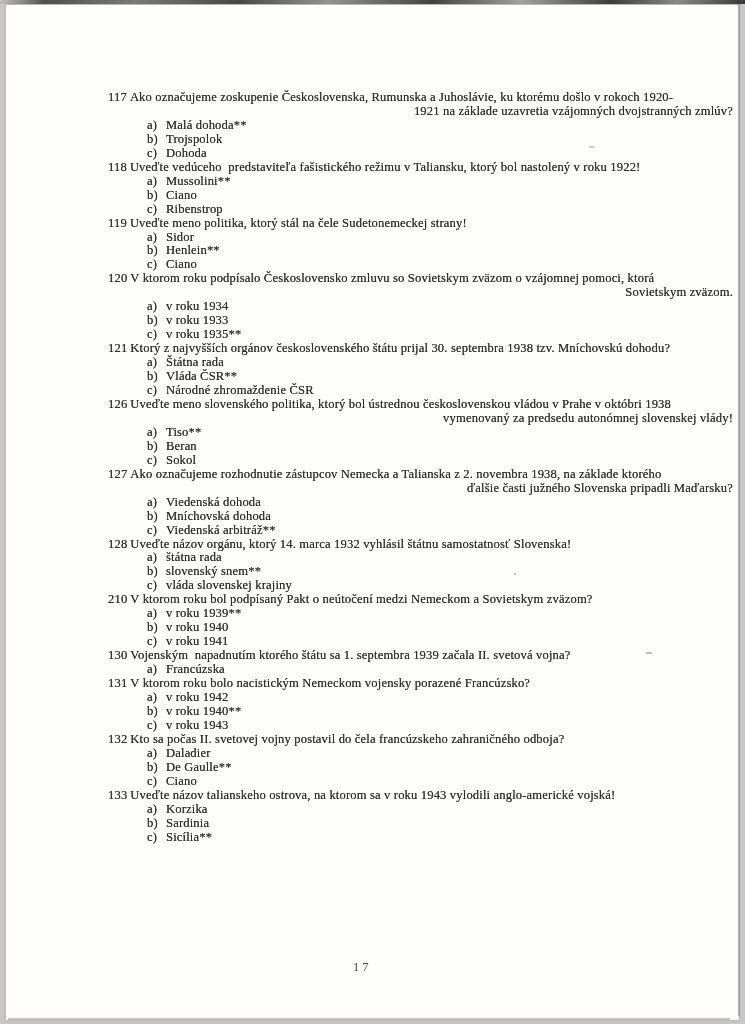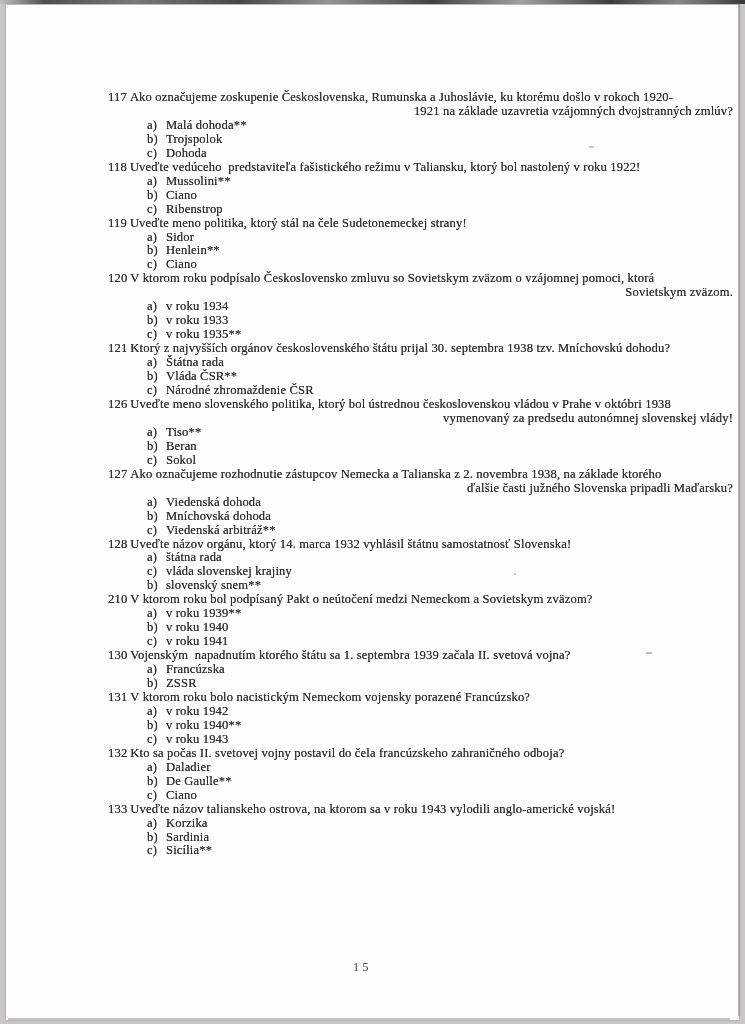--- a/index.html
+++ b/index.html
@@ -121,54 +121,53 @@
         <div class="question">
           <div class="q-line first"><span class="q-num">127</span><span>Ako označujeme rozhodnutie zástupcov Nemecka a Talianska z 2. novembra 1938, na základe ktorého</span></div>
           <div class="q-line cont">ďalšie časti južného Slovenska pripadli Maďarsku?</div>
           <div class="opt-row"><span class="opt-letter">a)</span><span>Viedenská dohoda</span></div>
           <div class="opt-row"><span class="opt-letter">b)</span><span>Mníchovská dohoda</span></div>
           <div class="opt-row"><span class="opt-letter">c)</span><span>Viedenská arbitráž**</span></div>
         </div>
         <div class="question">
           <div class="q-line first"><span class="q-num">128</span><span>Uveďte názov orgánu, ktorý 14. marca 1932 vyhlásil štátnu samostatnosť Slovenska!</span></div>
           <div class="opt-row"><span class="opt-letter">a)</span><span>štátna rada</span></div>
+          <div class="opt-row"><span class="opt-letter">b)</span><span>slovenský snem**</span></div>
           <div class="opt-row"><span class="opt-letter">c)</span><span>vláda slovenskej krajiny</span></div>
-          <div class="opt-row"><span class="opt-letter">b)</span><span>slovenský snem**</span></div>
         </div>
         <div class="question">
           <div class="q-line first"><span class="q-num">210</span><span>V ktorom roku bol podpísaný Pakt o neútočení medzi Nemeckom a Sovietskym zväzom?</span></div>
           <div class="opt-row"><span class="opt-letter">a)</span><span>v roku 1939**</span></div>
           <div class="opt-row"><span class="opt-letter">b)</span><span>v roku 1940</span></div>
           <div class="opt-row"><span class="opt-letter">c)</span><span>v roku 1941</span></div>
         </div>
         <div class="question">
           <div class="q-line first"><span class="q-num">130</span><span>Vojenským  napadnutím ktorého štátu sa 1. septembra 1939 začala II. svetová vojna?</span></div>
           <div class="opt-row"><span class="opt-letter">a)</span><span>Francúzska</span></div>
-          <div class="opt-row"><span class="opt-letter">b)</span><span>ZSSR</span></div>
         </div>
         <div class="question">
           <div class="q-line first"><span class="q-num">131</span><span>V ktorom roku bolo nacistickým Nemeckom vojensky porazené Francúzsko?</span></div>
           <div class="opt-row"><span class="opt-letter">a)</span><span>v roku 1942</span></div>
           <div class="opt-row"><span class="opt-letter">b)</span><span>v roku 1940**</span></div>
           <div class="opt-row"><span class="opt-letter">c)</span><span>v roku 1943</span></div>
         </div>
         <div class="question">
           <div class="q-line first"><span class="q-num">132</span><span>Kto sa počas II. svetovej vojny postavil do čela francúzskeho zahraničného odboja?</span></div>
           <div class="opt-row"><span class="opt-letter">a)</span><span>Daladier</span></div>
           <div class="opt-row"><span class="opt-letter">b)</span><span>De Gaulle**</span></div>
           <div class="opt-row"><span class="opt-letter">c)</span><span>Ciano</span></div>
         </div>
         <div class="question">
           <div class="q-line first"><span class="q-num">133</span><span>Uveďte názov talianskeho ostrova, na ktorom sa v roku 1943 vylodili anglo-americké vojská!</span></div>
           <div class="opt-row"><span class="opt-letter">a)</span><span>Korzika</span></div>
           <div class="opt-row"><span class="opt-letter">b)</span><span>Sardinia</span></div>
           <div class="opt-row"><span class="opt-letter">c)</span><span>Sicília**</span></div>
         </div>
       </div>
-    <div class="page-footer">15</div>
+    <div class="page-footer">17</div>
     <div class="speck speck-1"></div>
     <div class="speck speck-2"></div>
     <div class="speck speck-3"></div>
   </div>
   <div class="edge-top"></div>
   <div class="edge-right"></div>
   <div class="edge-bottom"></div>
 </div>
 
 </body></html>

